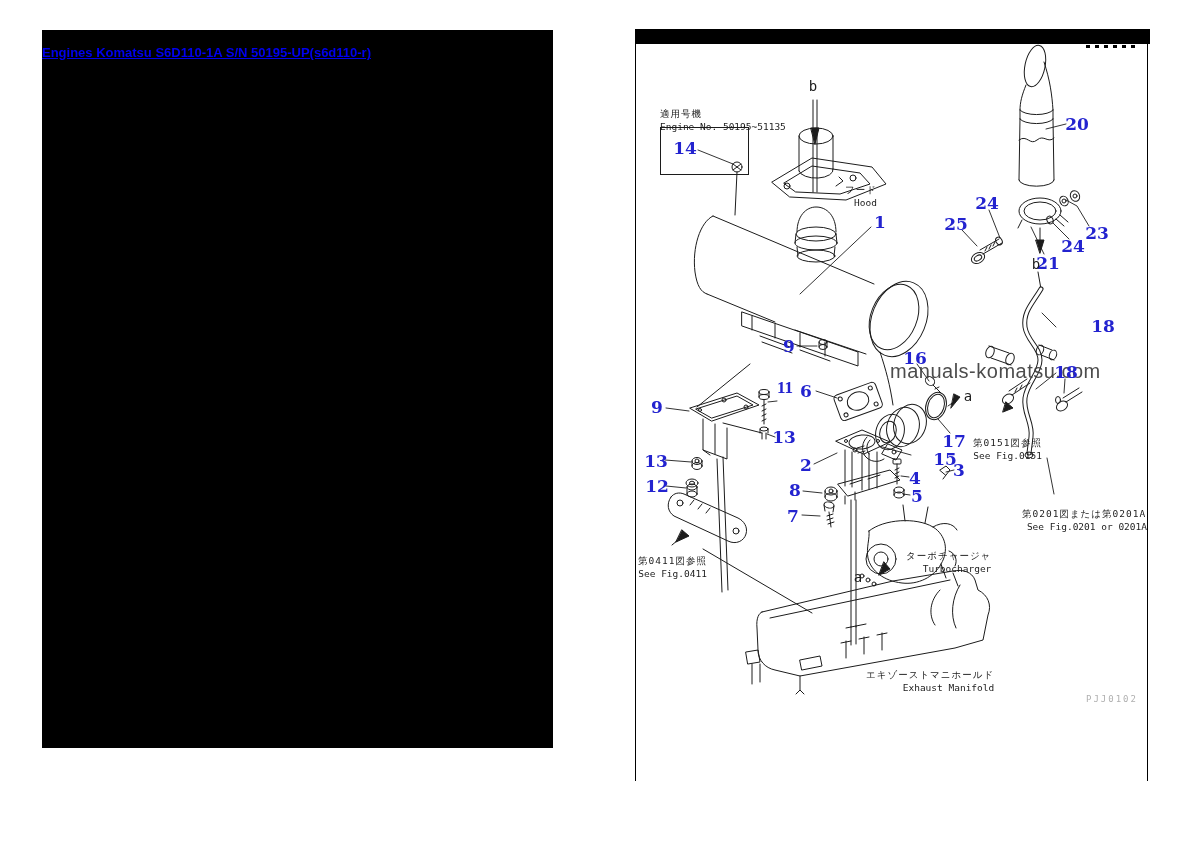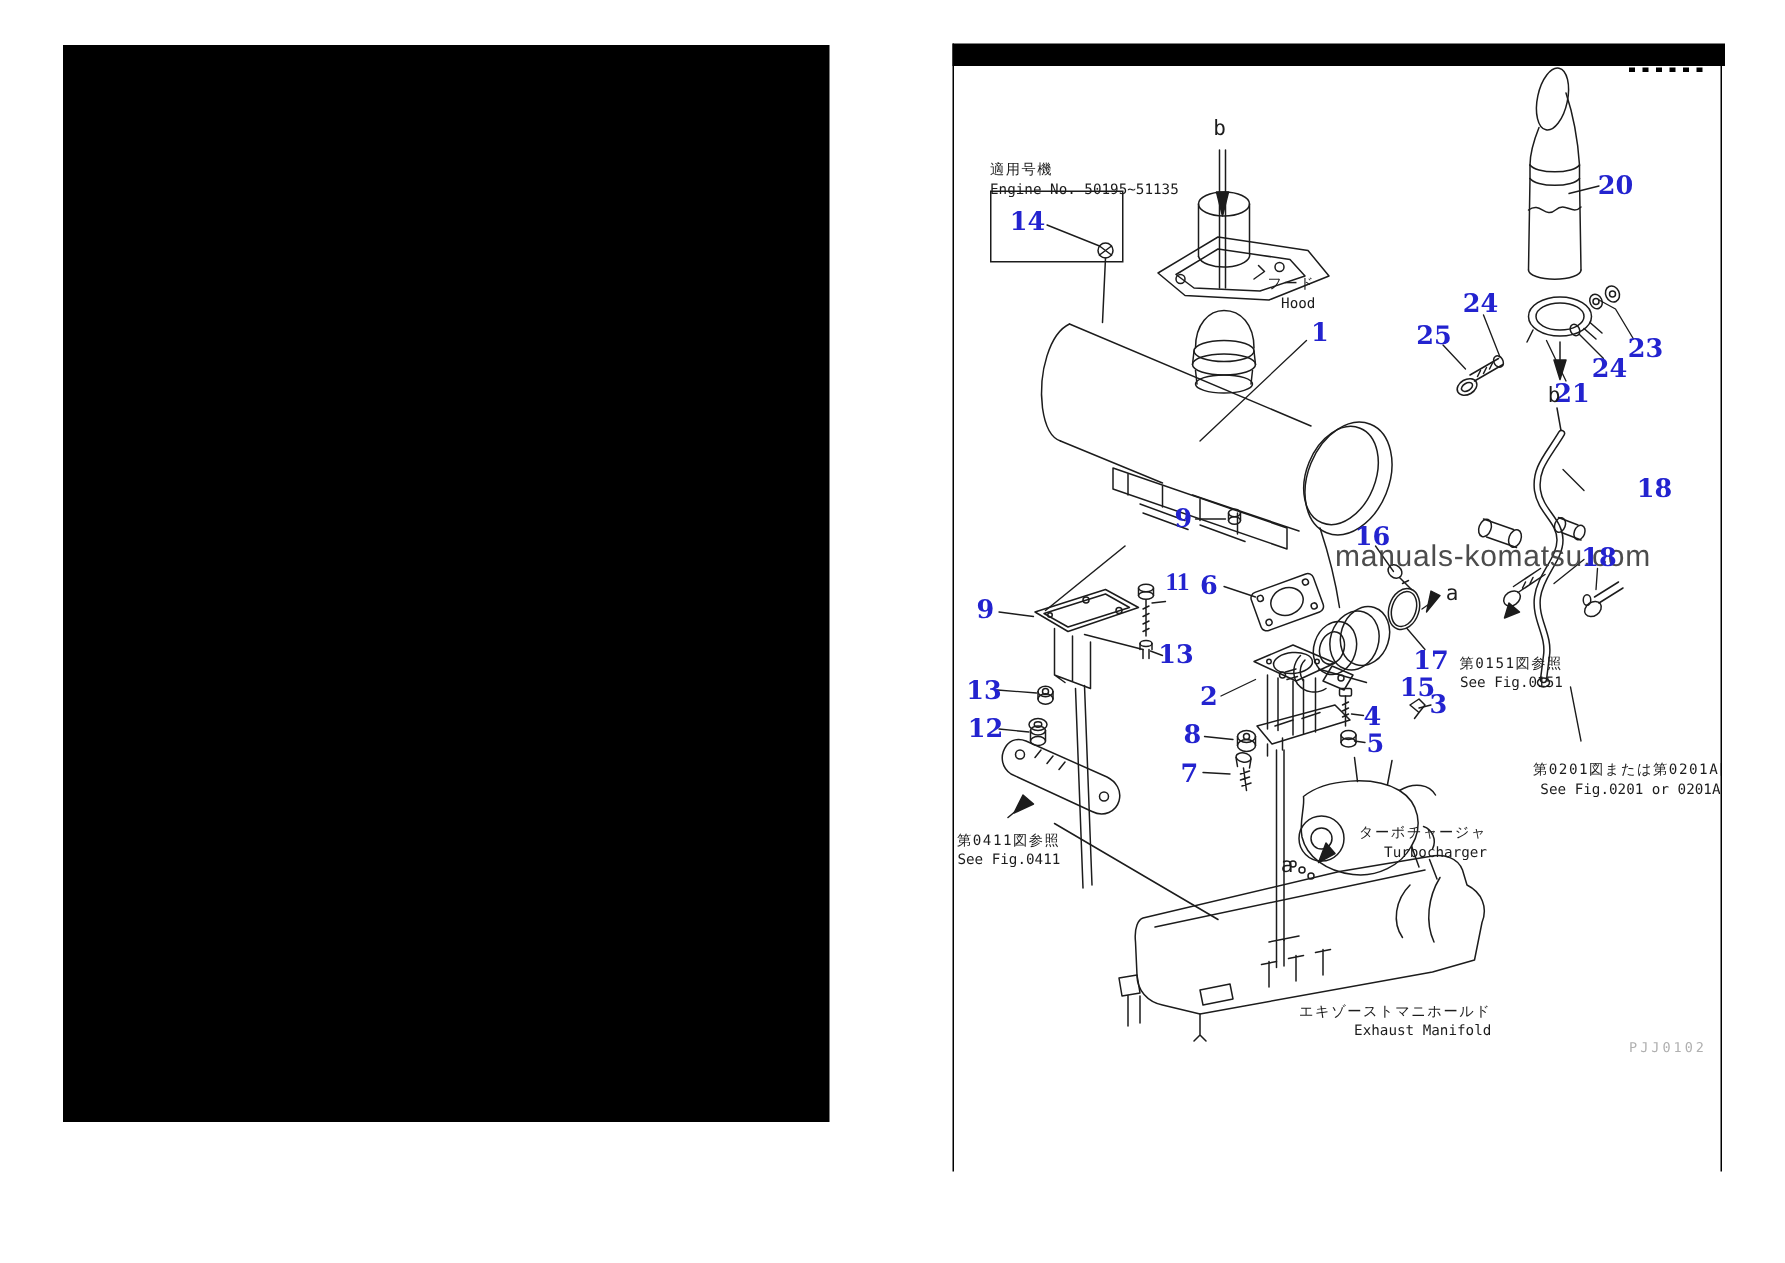--- a/index.html
+++ b/index.html
@@ -26,20 +26,21 @@
         color:#3d3d3d;opacity:.92;letter-spacing:.5px;z-index:2;}
   .page-code{position:absolute;left:1086px;top:694px;font:9px "DejaVu Sans Mono",monospace;
         color:#b0b0b0;letter-spacing:2px;}
 </style>
 </head>
 <body>
 
 <div class="page">
 
   <div class="black-panel"></div>
+  <a href="#" class="header-link">Engines Komatsu S6D110-1A S/N 50195-UP(s6d110-r)</a>
 
   <div class="top-bar"></div>
   <div class="border-left"></div>
   <div class="border-right"></div>
   <div class="bar-dash" style="left:1086px"></div>
   <div class="bar-dash" style="left:1095px"></div>
   <div class="bar-dash" style="left:1104px"></div>
   <div class="bar-dash" style="left:1113px"></div>
   <div class="bar-dash" style="left:1122px"></div>
   <div class="bar-dash" style="left:1131px"></div>

